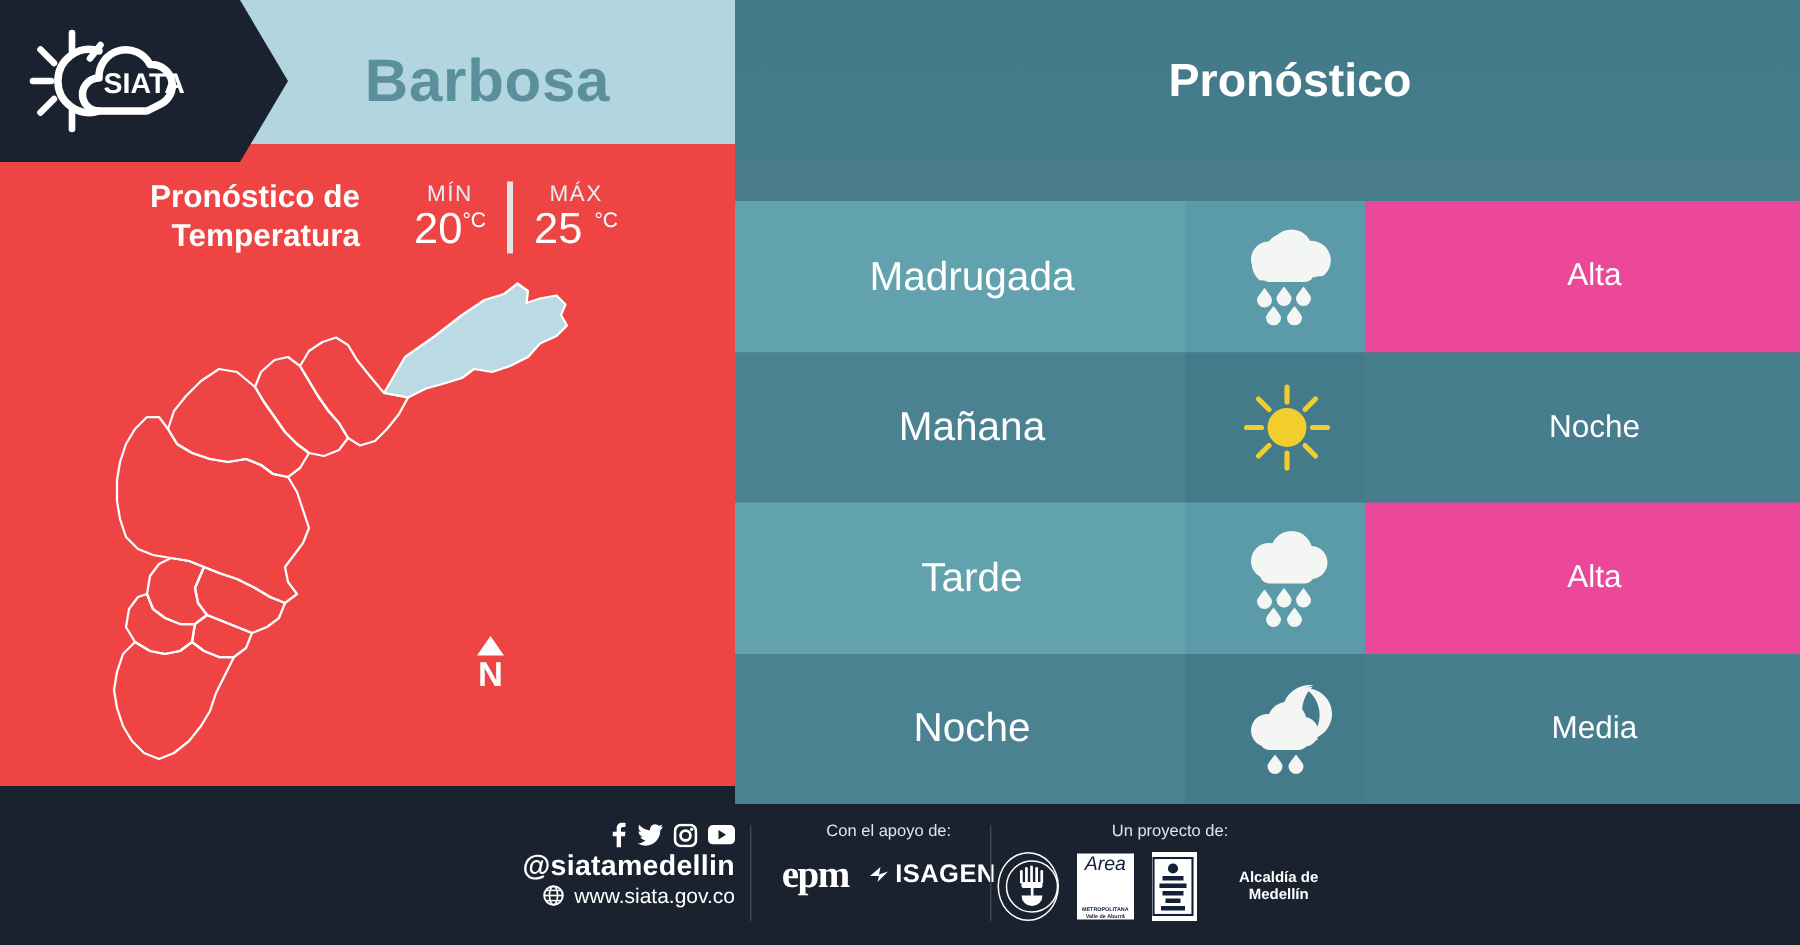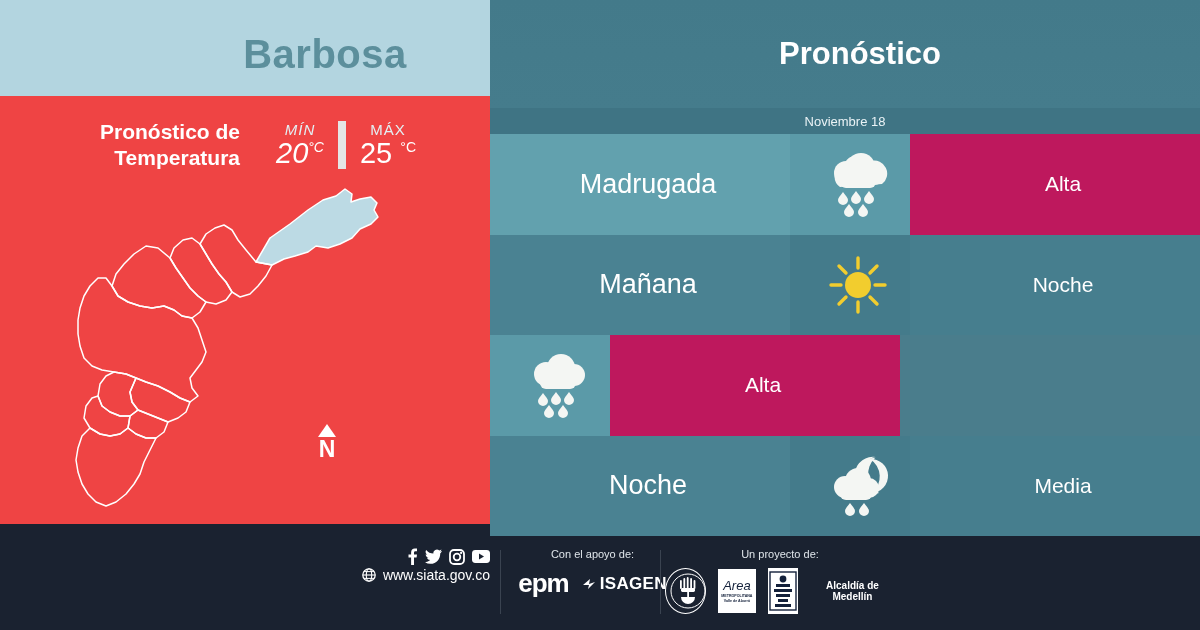--- a/index.html
+++ b/index.html
@@ -41,21 +41,21 @@
   .temp-block {
     position: absolute; left: 60px; top: 14px; width: 400px; height: 70px;
     display: flex; align-items: center;
   }
   .temp-title {
     font-size: 21px; font-weight: bold; color: #ffffff;
     line-height: 1.25; text-align: right; width: 180px;
   }
   .temp-values { display: flex; align-items: flex-start; margin-left: 22px; }
   .temp-item { text-align: center; padding: 0 14px; }
-  .temp-item.minv { border-right: 8px solid #e5e5e5; font-style: italic; }
+  .temp-item.minv { border-right: 4px solid #e5e5e5; }
   .temp-label { font-size: 15px; color: #e3f0f4; letter-spacing: 1px; }
   .temp-num { font-size: 29px; color: #ffffff; line-height: 1.1; }
   .temp-num sup { font-size: 14px; vertical-align: super; }
 
   .map-wrap { position: absolute; left: 40px; top: 70px; width: 420px; height: 350px; }
   .compass { position: absolute; left: 278px; top: 258px; text-align: center; }
   .compass-arrow {
     width: 0; height: 0; margin: 0 auto;
     border-left: 9px solid transparent; border-right: 9px solid transparent;
     border-bottom: 13px solid #ffffff;
@@ -78,56 +78,71 @@
 
   .rows { position: absolute; left: 0; top: 134px; width: 710px; height: 402px; }
   .row { display: flex; width: 710px; height: 100.5px; }
   .cell { display: flex; align-items: center; justify-content: center; padding-left: 16px; }
   .c-period { width: 300px; font-size: 27px; color: #ffffff; }
   .c-icon { width: 120px; }
   .c-prob { width: 290px; font-size: 21px; color: #ffffff; }
 
   .row.odd  .c-period { background: #62a1ae; }
   .row.odd  .c-icon   { background: #5b9aa8; }
-  .row.odd  .c-prob   { background: #be185d; }
+  .row.odd  .c-prob   { background: #ec4899; }
   .row.even .c-period { background: #4a8292; }
   .row.even .c-icon   { background: #447b8b; }
   .row.even .c-prob   { background: #467e8e; }
 
   
   .footer {
     position: absolute; left: 0; top: 536px; width: 1200px; height: 94px;
     background: #1a2230; display: flex; align-items: center;
   }
   .f-social { position: absolute; left: 330px; top: 12px; width: 160px; text-align: right; color: #ffffff; }
   .f-icons { display: flex; gap: 7px; justify-content: flex-end; align-items: center; margin-bottom: 2px; }
   .f-handle { font-size: 19px; font-weight: bold; letter-spacing: .2px; }
   .f-web { font-size: 14px; display: flex; align-items: center; justify-content: flex-end; gap: 7px; }
   .f-div { position: absolute; top: 14px; width: 1px; height: 64px; background: #3a4350; }
   .f-group { position: absolute; top: 12px; color: #ffffff; text-align: center; }
   .f-caption { font-size: 11px; color: #dfe5ea; margin-bottom: 8px; }
   .f-logos { display: flex; align-items: center; justify-content: center; gap: 12px; }
-  .logo-text-epm { font-size: 26px; font-weight: bold; color: #ffffff; letter-spacing: -1px; }
+  .logo-text-epm { font-size: 26px; font-weight: bold; color: #ffffff; letter-spacing: -1px; font-family: Liberation Serif, serif; }
   .logo-text-isagen { font-size: 17px; font-weight: bold; color: #ffffff; letter-spacing: .3px; }
-  .logo-box { background: #ffffff; display: flex; align-items: center; justify-content: center; }
+  .logo-box { background: #ffffff; display: flex; align-items: center; justify-content: space-between; }
   .logo-area { width: 42px; height: 44px; flex-direction: column; }
   .logo-area .a-word { font-size: 13px; font-style: italic; color: #13203a; line-height: 1; }
   .logo-area .a-sub { font-size: 3.6px; font-weight: bold; color: #13203a; text-align: center; line-height: 1.25; margin-top: 2px; }
   .logo-alc { width: 34px; height: 46px; }
   .alc-label { font-size: 10px; font-weight: bold; color: #ffffff; }
   .seal { width: 46px; height: 46px; border-radius: 50%; border: 1.6px solid #ffffff; position: relative; }
 </style>
 </head>
 <body>
 
 <div class="poster">
 
   <div class="left-col">
 
     <div class="left-header">
+      <div class="logo-badge">
+        <svg class="logo-svg" width="120" height="76" viewBox="0 0 120 76">
+          <g stroke="#ffffff" stroke-width="4.4" stroke-linecap="round" fill="none">
+            <line x1="8" y1="38" x2="20" y2="38"></line>
+            <line x1="13" y1="17" x2="22" y2="26"></line>
+            <line x1="13" y1="59" x2="22" y2="50"></line>
+            <line x1="34" y1="6" x2="34" y2="18"></line>
+            <line x1="34" y1="70" x2="34" y2="58"></line>
+            <line x1="53" y1="14" x2="46" y2="23"></line>
+          </g>
+          <path d="M52 18 A21 21 0 1 0 52 58" stroke="#ffffff" stroke-width="5" fill="none" stroke-linecap="round"></path>
+          <path d="M62 58 L52 58 A11 11 0 0 1 52 36 A18 18 0 0 1 86 27 A14 14 0 0 1 92 54 L84 58 Z" stroke="#ffffff" stroke-width="5" fill="none" stroke-linejoin="round" stroke-linecap="round"></path>
+          <text x="55" y="46" font-family="Liberation Sans, sans-serif" font-size="19" font-weight="bold" fill="#ffffff">SIATA</text>
+        </svg>
+      </div>
       <div class="city-name">Barbosa</div>
     </div>
 
     <div class="left-body">
 
       <div class="temp-block">
         <div class="temp-title">
           <span>Pronóstico de</span><br>
           <span>Temperatura</span>
         </div>
@@ -198,23 +213,20 @@
   </div>
 
   <div class="right-col">
 
     <div class="right-header">
       <div class="fc-title">
         <span>Pronóstico</span><br>
       </div>
     </div>
 
-    <div class="date-bar">
-      <span class="date-text">Noviembre 18</span>
-    </div>
 
     <div class="rows">
 
       <div class="row odd">
         <div class="cell c-period">Madrugada</div>
         <div class="cell c-icon">
           <svg width="76" height="66" viewBox="0 0 76 66">
             <path d="M20 36 A13 13 0 0 1 24 13 A16 16 0 0 1 51 10 A13 13 0 0 1 62 33 Z" fill="#f4f6f3"></path>
             <circle cx="26" cy="22" r="12" fill="#f4f6f3"></circle>
             <circle cx="41" cy="16" r="14" fill="#f4f6f3"></circle>
@@ -246,20 +258,21 @@
               <line x1="48" y1="45" x2="55" y2="52"></line>
               <line x1="17" y1="52" x2="24" y2="45"></line>
               <line x1="48" y1="21" x2="55" y2="14"></line>
             </g>
           </svg>
         </div>
         <div class="cell c-prob">Noche</div>
       </div>
 
       <div class="row odd">
+        <div class="cell c-period">Tarde</div>
         <div class="cell c-icon">
           <svg width="76" height="66" viewBox="0 0 76 66">
             <circle cx="26" cy="22" r="12" fill="#f4f6f3"></circle>
             <circle cx="41" cy="16" r="14" fill="#f4f6f3"></circle>
             <circle cx="54" cy="23" r="11" fill="#f4f6f3"></circle>
             <rect x="20" y="24" width="36" height="13" rx="6" fill="#f4f6f3"></rect>
             <g fill="#f4f6f3">
               <path d="M23 41 c3 4 5 6 5 8 a5 5 0 0 1-10 0 c0-2 2-4 5-8 Z"></path>
               <path d="M36 40 c3 4 5 6 5 8 a5 5 0 0 1-10 0 c0-2 2-4 5-8 Z"></path>
               <path d="M49 40 c3 4 5 6 5 8 a5 5 0 0 1-10 0 c0-2 2-4 5-8 Z"></path>
@@ -307,20 +320,21 @@
         <svg width="16" height="16" viewBox="0 0 16 16">
           <rect x="1" y="1" width="14" height="14" rx="4" fill="none" stroke="#ffffff" stroke-width="1.8"></rect>
           <circle cx="8" cy="8" r="3.3" fill="none" stroke="#ffffff" stroke-width="1.8"></circle>
           <circle cx="12.1" cy="3.9" r="1.1" fill="#ffffff"></circle>
         </svg>
         <svg width="18" height="13" viewBox="0 0 18 13">
           <rect x="0" y="0" width="18" height="13" rx="3.4" fill="#ffffff"></rect>
           <path d="M7 3.4 L12 6.5 L7 9.6 Z" fill="#1a2230"></path>
         </svg>
       </div>
+      <div class="f-handle">@siatamedellin</div>
       <div class="f-web">
         <svg width="14" height="14" viewBox="0 0 14 14">
           <circle cx="7" cy="7" r="6.2" fill="none" stroke="#ffffff" stroke-width="1.3"></circle>
           <ellipse cx="7" cy="7" rx="2.7" ry="6.2" fill="none" stroke="#ffffff" stroke-width="1.1"></ellipse>
           <line x1="0.9" y1="7" x2="13.1" y2="7" stroke="#ffffff" stroke-width="1.1"></line>
           <line x1="1.9" y1="3.6" x2="12.1" y2="3.6" stroke="#ffffff" stroke-width="1"></line>
           <line x1="1.9" y1="10.4" x2="12.1" y2="10.4" stroke="#ffffff" stroke-width="1"></line>
         </svg>
         <span>www.siata.gov.co</span>
       </div>

